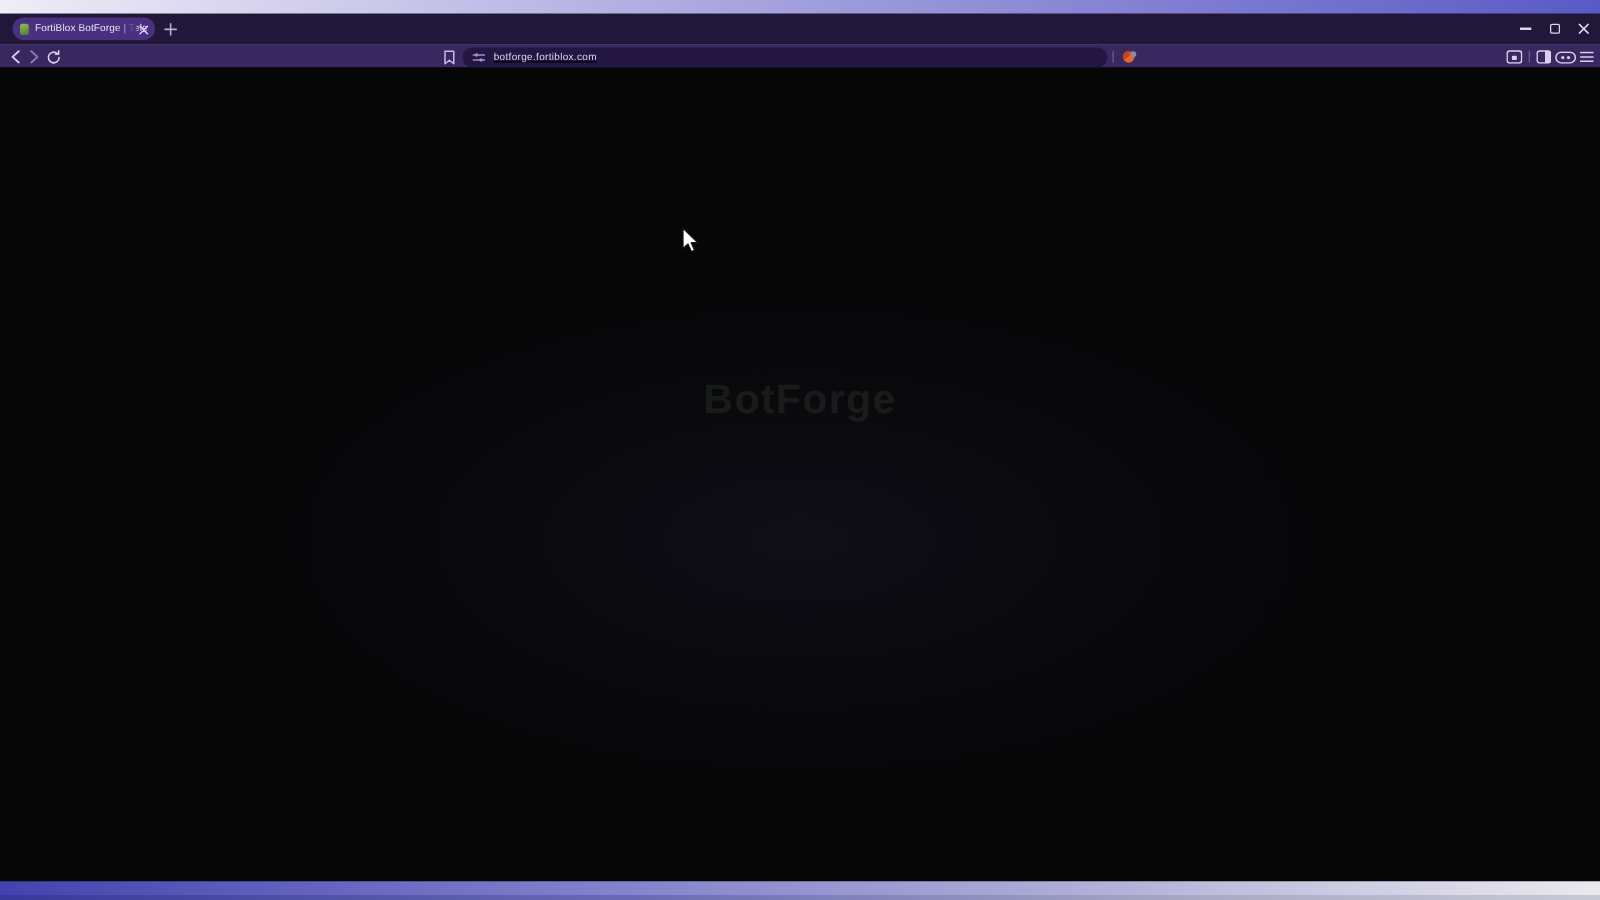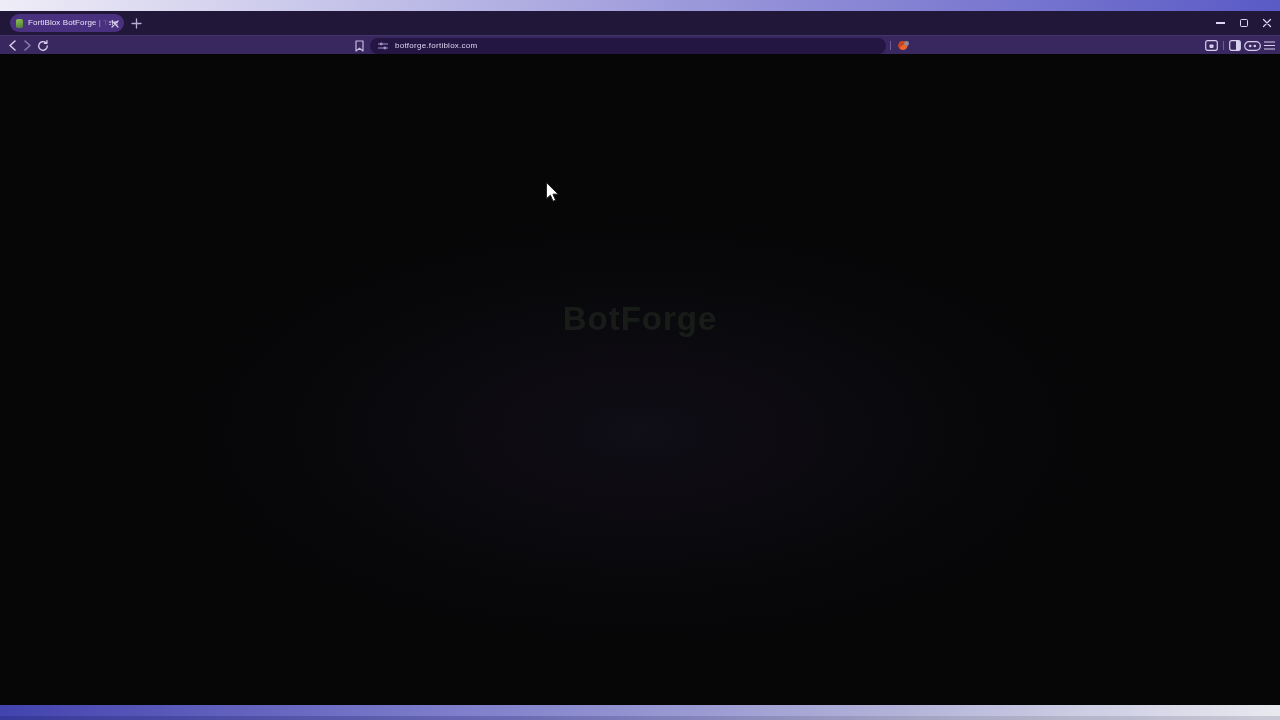--- a/index.html
+++ b/index.html
@@ -39,21 +39,21 @@
   .toolbar{position:absolute;left:0;top:24px;width:1280px;height:19px;background:var(--toolbar,#39285f);
     border-top:1px solid rgba(255,255,255,0.06);}
   .tbtn{position:absolute;top:0;height:19px;border:0;background:transparent;padding:0;cursor:pointer;
     display:flex;align-items:center;justify-content:center;color:#d8cfee;}
   .btn-back{left:5px;width:15px;}
   .btn-fwd{left:21px;width:13px;color:#8a7cb4;}
   .btn-reload{left:35px;width:15px;}
   .btn-bookmark{left:351px;width:16px;color:#c6bbe2;}
 
   .addressbar{position:absolute;left:370px;top:1.5px;width:516px;height:16px;border-radius:8px;
-    background:var(--address_bar,#231643);display:flex;align-items:center;padding:0 8px;cursor:text;}
+    background:var(--address_bar,#231643);display:flex;align-items:center;padding:0 8px;cursor:text;text-decoration:underline;}
   .tune{color:#9e90c8;margin-right:7px;display:flex;}
   .url{font-size:8px;color:#ddd6f0;letter-spacing:.25px;white-space:nowrap;}
 
   .tb-divider{position:absolute;top:5px;width:1px;height:9px;background:#6b5b99;}
   .div-ext{left:890px;}
   .div-right{left:1223px;}
   .btn-ext{left:894px;width:18px;}
   .btn-pip{left:1201px;width:20px;}
   .btn-sidebar{left:1226px;width:17px;}
   .btn-dotspill{left:1242px;width:21px;}

